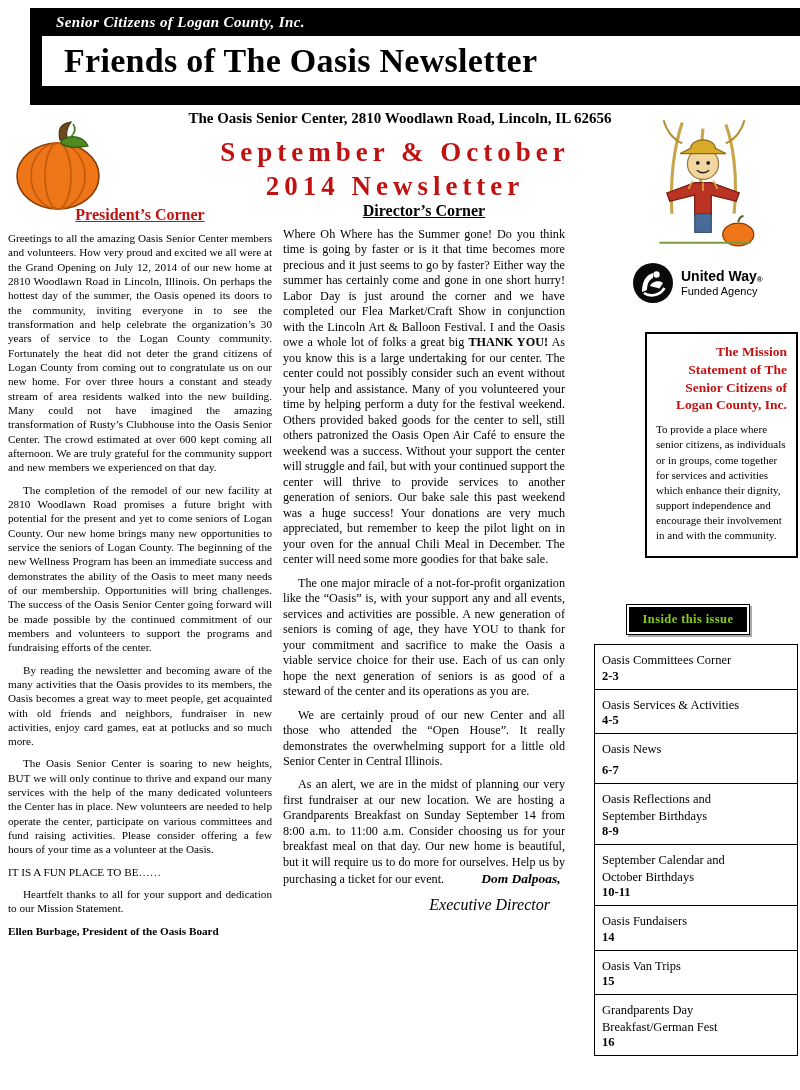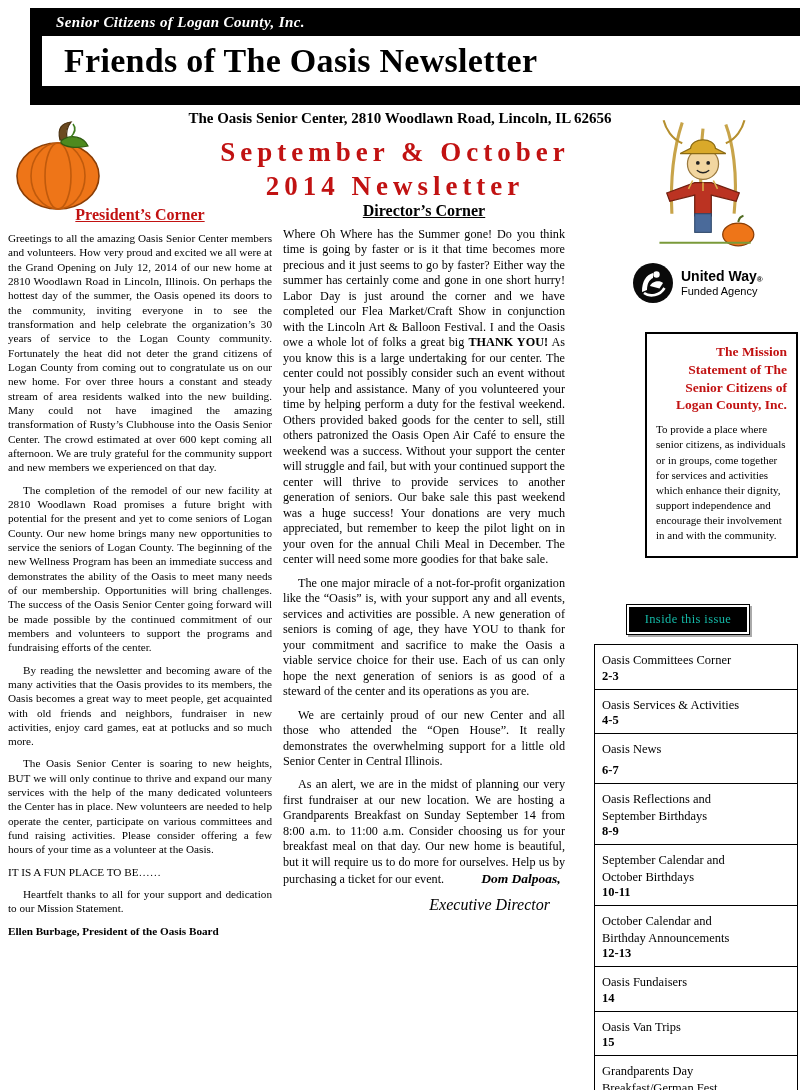--- a/index.html
+++ b/index.html
@@ -55,21 +55,21 @@
     position:absolute; left:645px; top:332px; width:153px;
     border:2px solid #000; padding:9px 9px 12px; background:#fff;
   }
   .mission h3 { color:#c11212; font-size:13.5px; text-align:right; line-height:1.32; margin-bottom:8px; font-weight:bold; }
   .mission p { font-size:11px; line-height:1.38; }
   .inside-wrap {
     position:absolute; left:626px; top:604px; width:124px;
     border:1px solid #000; padding:2px; background:#fff; box-shadow:2px 2px 0 #aaa;
   }
   .inside {
-    background:#000; color:#14b8a6; text-align:center; font-weight:normal;
+    background:#000; color:#84cc16; text-align:center; font-weight:bold;
     font-size:12.5px; padding:5px 2px; letter-spacing:.4px;
   }
   .toc { position:absolute; left:594px; top:644px; width:204px; border:1px solid #000; background:#fff; }
   .toc-row {
     display:flex; justify-content:space-between; align-items:flex-start;
     border-bottom:1px solid #000; padding:7px 6px 5px 7px;flex-direction:column;
   }
   .toc-row:last-child { border-bottom:none; }
   .toc-label { font-size:12.5px; line-height:1.32; width:152px; }
   .toc-page  { font-size:12.5px; font-weight:bold; }
@@ -200,24 +200,20 @@
   </div>
   <div class="toc-row">
     <span class="toc-label">Oasis Reflections and September Birthdays</span>
     <span class="toc-page">8-9</span>
   </div>
   <div class="toc-row">
     <span class="toc-label">September Calendar and October Birthdays</span>
     <span class="toc-page">10-11</span>
   </div>
   <div class="toc-row">
-    <span class="toc-label">October Calendar and Birthday Announcements</span>
-    <span class="toc-page">12-13</span>
-  </div>
-  <div class="toc-row">
     <span class="toc-label">Oasis Fundaisers</span>
     <span class="toc-page">14</span>
   </div>
   <div class="toc-row">
     <span class="toc-label">Oasis Van Trips</span>
     <span class="toc-page">15</span>
   </div>
   <div class="toc-row">
     <span class="toc-label">Grandparents Day Breakfast/German Fest</span>
     <span class="toc-page">16</span>

